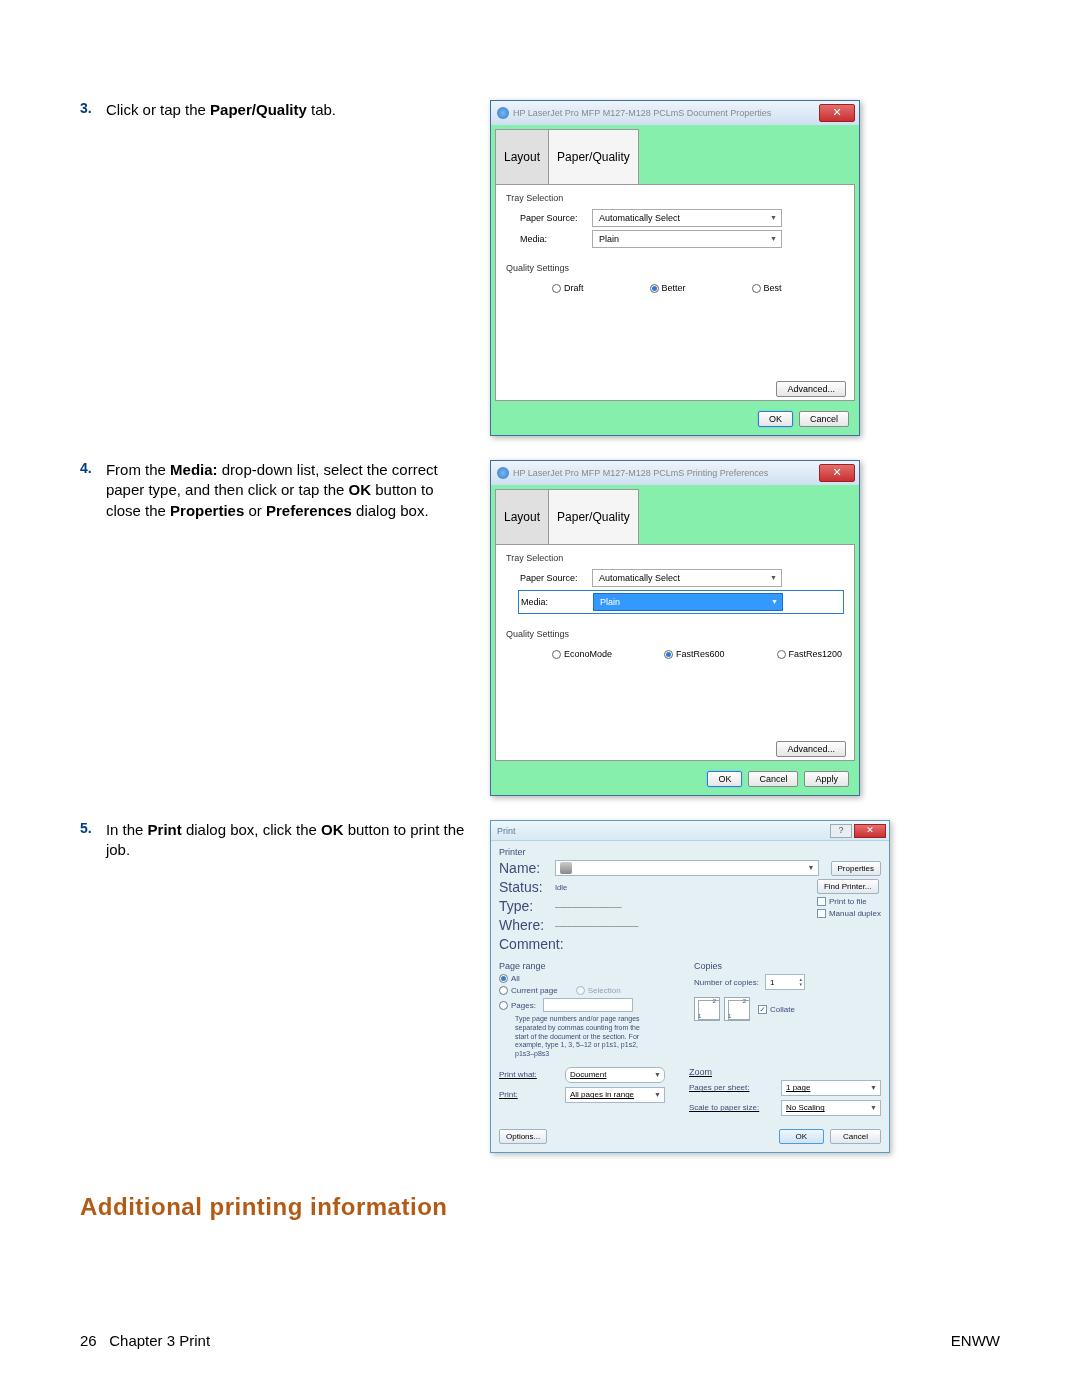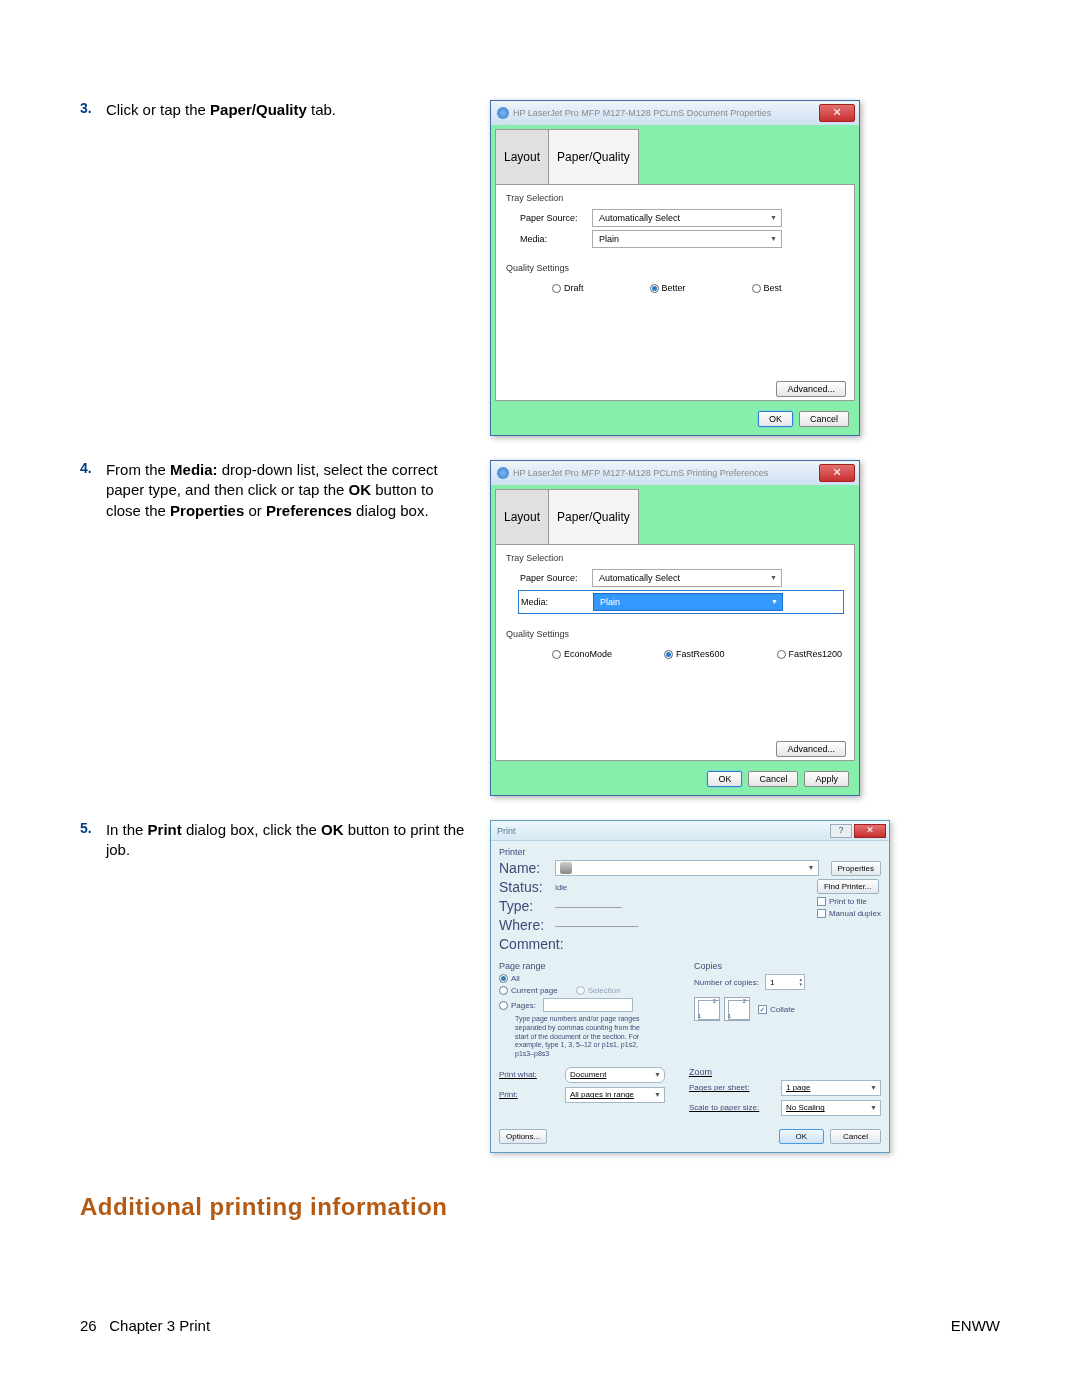--- a/index.html
+++ b/index.html
@@ -112,21 +112,21 @@
   .cp .n { position:absolute; font-size:6px; bottom:1px; left:3px; color:#556;}
   .cp .n2 { position:absolute; font-size:6px; top:0; right:3px; color:#556;}
   .zoom-box { height:16px; border:1px solid #a5b8c8; background:#fff; padding:0 4px; font-size:8px; display:flex; align-items:center; position:relative; width:100px;}
   .zoom-box::after{content:"▼";font-size:7px;position:absolute;right:3px;top:3px;color:#555;}
   .pd-foot { display:flex; justify-content:space-between; margin-top:10px;}
 
   
   h2.add-print { color:#b35a14; font-size:24px; font-weight:bold; margin:40px 0 10px 0; letter-spacing:0.5px;}
   .support-p { font-size:15px; line-height:1.4; margin-left:70px; }
   .support-p a { color:#0066cc; text-decoration:underline;}
-  .footer-row { position:absolute; bottom:63px; left:80px; right:80px; display:flex; justify-content:space-between; font-size:15px;}
+  .footer-row { position:absolute; bottom:48px; left:80px; right:80px; display:flex; justify-content:space-between; font-size:15px;}
 </style>
 </head>
 <body>
 
 <div class="page">
 
   <div class="step-row">
     <div class="step-text">
       <span class="num">3.</span>
       <span class="body">

